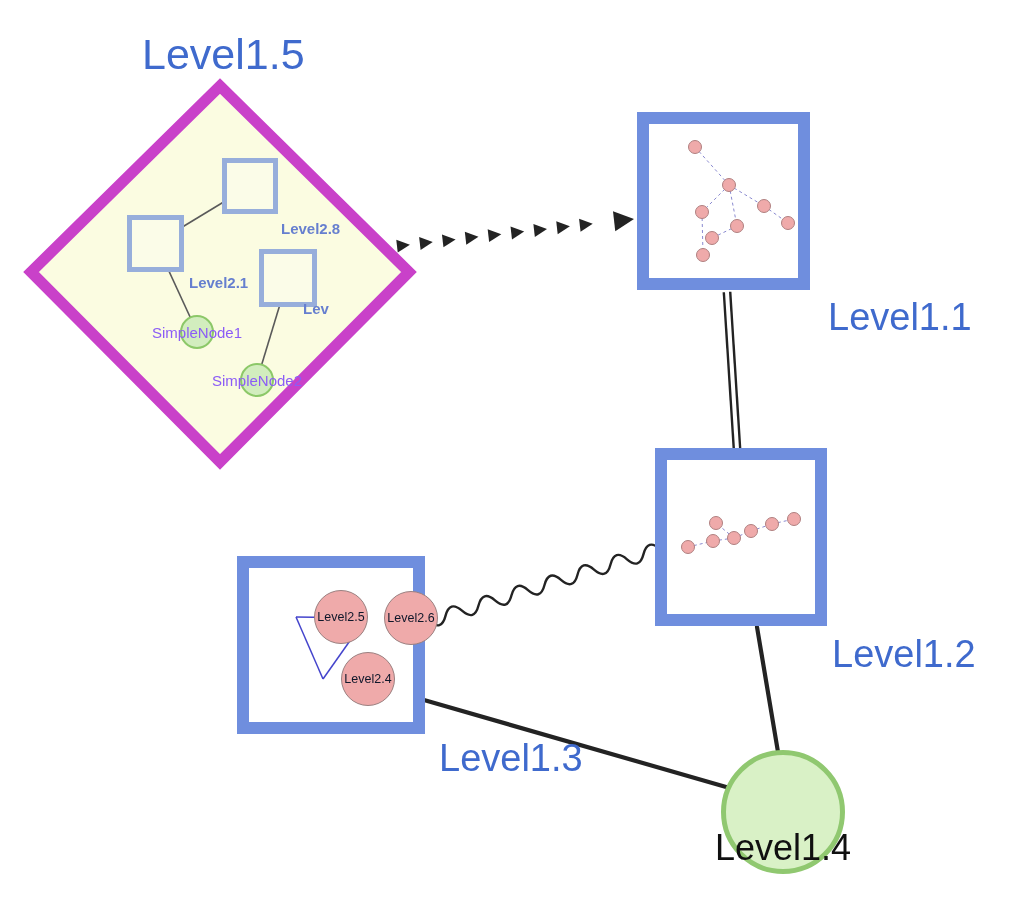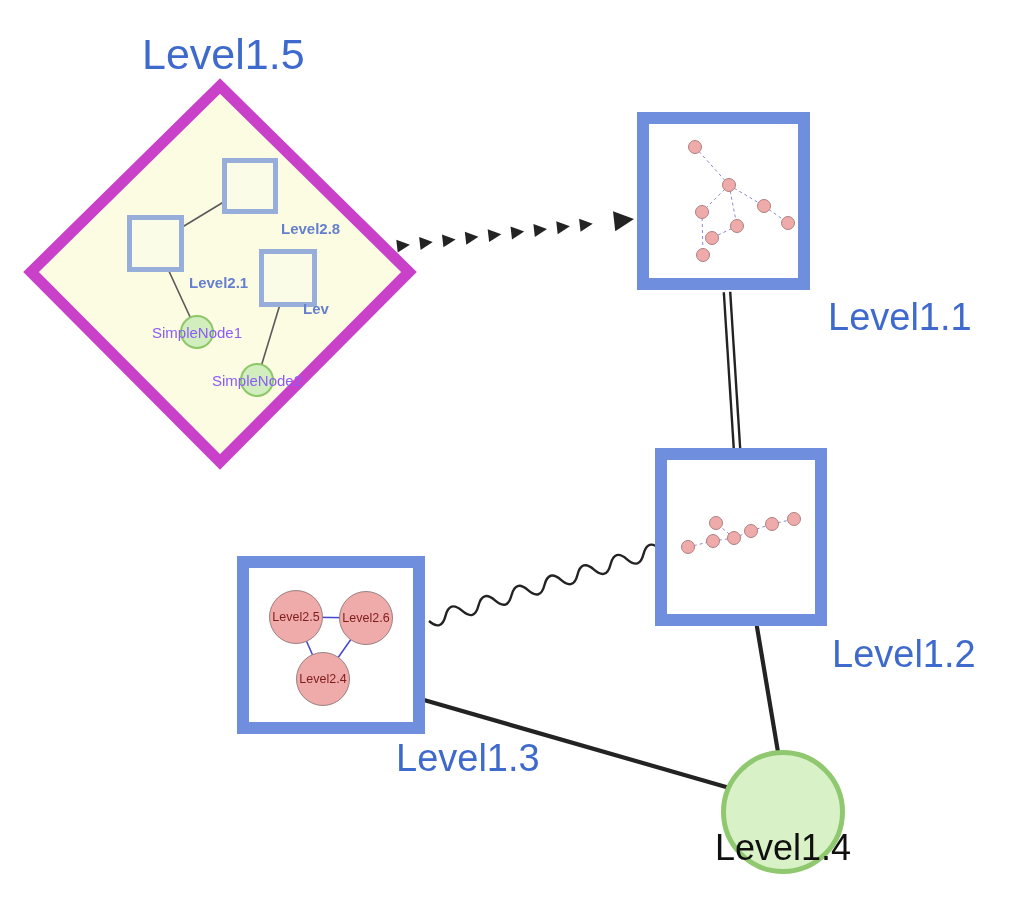--- a/index.html
+++ b/index.html
@@ -4,38 +4,38 @@
 <style>
   html,body{margin:0;padding:0;background:#fff;}
   .canvas{position:relative;width:1026px;height:900px;background:#ffffff;overflow:hidden;
           font-family:"Liberation Sans",sans-serif;}
   #edge-layer{position:absolute;left:0;top:0;z-index:1;}
   #overlay{position:absolute;left:0;top:0;width:1026px;height:900px;z-index:2;}
   .label.big{position:absolute;z-index:5;color:#3f6acd;font-size:38px;white-space:nowrap;}
   #label-level15{left:142px;top:30px;font-size:43px;}
   #label-level11{left:820px;top:296px;margin-left:8px;}
   #label-level12{left:832px;top:633px;}
-  #label-level13{left:396px;top:737px;}
+  #label-level13{left:439px;top:737px;}
   .box{position:absolute;z-index:3;background:#ffffff;border:12px solid #6f8ede;box-sizing:border-box;}
   #box-level11{left:637px;top:112px;width:173px;height:178px;}
   #box-level12{left:655px;top:448px;width:172px;height:178px;}
   #box-level13{left:237px;top:556px;width:188px;height:178px;}
   .box svg.inner{position:absolute;left:0;top:0;width:100%;height:100%;}
   #level14-node{position:absolute;z-index:3;left:721px;top:750px;width:124px;height:124px;
     border-radius:50%;background:#d9f1c6;border:5px solid #90c870;box-sizing:border-box;
     display:flex;align-items:flex-end;justify-content:center;}
   #level14-node span{font-size:36px;color:#101010;white-space:nowrap;}
   
   .inner-square{position:absolute;box-sizing:border-box;border:5px solid #97aedb;background:#fbfce8;}
   .small-label{position:absolute;font-size:15px;color:#667fcf;white-space:nowrap;font-weight:bold;}
   .green-node{position:absolute;border-radius:50%;background:#d2edbe;border:2px solid #8cc868;box-sizing:border-box;}
   .node-label{position:absolute;font-size:15px;color:#8b5cf6;white-space:nowrap;transform:translate(-50%,-50%);}
   .pink-circle{position:absolute;border-radius:50%;background:#efaaaa;border:1.5px solid #9a8080;
     box-sizing:border-box;display:flex;align-items:center;justify-content:center;overflow:hidden;
-    font-size:12.5px;color:#7f1d1d;}
+    font-size:12.5px;color:#0f172a;margin-left:45px;}
 </style>
 </head>
 <body>
 
 <div class="canvas">
   <svg id="edge-layer" width="1026" height="900">
       <polygon points="220,86 409,272 220,462 31,272" fill="#fbfce1" stroke="#c941c9" stroke-width="11"></polygon>
       <line x1="156" y1="243" x2="250" y2="186" stroke="#5a5a5a" stroke-width="1.6"></line>
       <line x1="156" y1="243" x2="197" y2="332" stroke="#5a5a5a" stroke-width="1.6"></line>
       <line x1="288" y1="278" x2="257" y2="380" stroke="#5a5a5a" stroke-width="1.6"></line>

